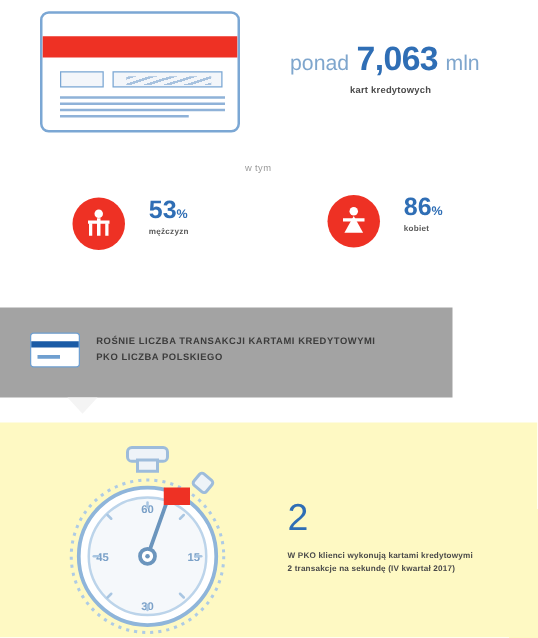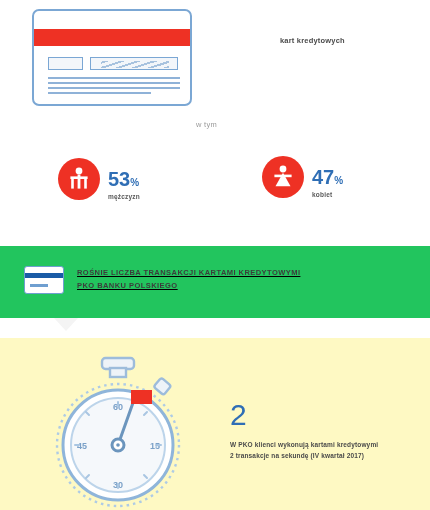--- a/index.html
+++ b/index.html
@@ -112,32 +112,32 @@
     font-size: 7.5px;
     font-weight: 700;
     color: #4a4a4a;
     letter-spacing: .2px;
     padding-left: 48px;
   }
 
   .w-tym {
     position: absolute;
     left: 196px;
-    top: 120px;
+    top: 130px;
     font-size: 7.5px;
     color: #9a9a9a;
     letter-spacing: .3px;
   }
 
   
   .gender {
     position: absolute;
     display: flex;
-    align-items: flex-end;
-    gap: 8px;
+    align-items: flex-start;
+    gap: 19px;
   }
   .gender.male   { left: 58px;  top: 158px; }
   .gender.female { left: 262px; top: 156px; }
 
   .g-circle {
     width: 42px; height: 42px;
     border-radius: 50%;
     background: #ee3124;
     display: flex;
     align-items: center;
@@ -166,24 +166,23 @@
 
   
   .banner-wrap {
     position: relative;
     height: 110px;
     background: #ffffff;
   }
   .banner {
     position: absolute;
     left: 0; top: 18px;
-    width: 430px;
+    width: 362px;
     height: 72px;
-    background: #22c55e;
-    text-decoration: underline;
+    background: #a3a3a3;
   }
   .banner-inner {
     display: flex;
     align-items: center;
     gap: 13px;
     padding: 20px 0 0 24px;
   }
   .banner-tail {
     position: absolute;
     left: 54px;
@@ -273,20 +272,25 @@
       </div>
       <div class="card-lines">
         <i></i>
           <i></i>
           <i></i>
           <i></i>
       </div>
     </div>
 
     <div class="big-stat">
+      <div class="big-stat-line">
+        <span class="big-prefix">ponad</span>
+        <span class="big-value">7,063</span>
+        <span class="big-suffix">mln</span>
+      </div>
       <div class="big-sub">kart kredytowych</div>
     </div>
 
     <div class="w-tym">w tym</div>
 
     <div class="gender male">
       <div class="g-circle">
         <svg width="24" height="26" viewBox="0 0 24 26" aria-hidden="true">
           <circle cx="12" cy="5" r="3.4" fill="#ffffff"></circle>
           <rect x="10.6" y="8.6" width="2.8" height="14" fill="#ffffff"></rect>
@@ -303,36 +307,36 @@
 
     <div class="gender female">
       <div class="g-circle">
         <svg width="24" height="26" viewBox="0 0 24 26" aria-hidden="true">
           <circle cx="12" cy="5" r="3.4" fill="#ffffff"></circle>
           <path d="M12 8.8 L19.5 22.2 L4.5 22.2 Z" fill="#ffffff"></path>
           <rect x="3.4" y="10.6" width="17.2" height="2.6" fill="#ffffff"></rect>
         </svg>
       </div>
       <div>
-        <div class="g-pct"><span>47</span><span class="unit">%</span></div>
+        <div class="g-pct"><span>86</span><span class="unit">%</span></div>
         <div class="g-label">kobiet</div>
       </div>
     </div>
   </div>
 
   <div class="banner-wrap">
     <div class="banner">
       <div class="banner-inner">
         <div class="mini-card">
           <div class="mc-stripe"></div>
           <div class="mc-line"></div>
         </div>
         <div class="banner-text">
           <div>ROŚNIE LICZBA TRANSAKCJI KARTAMI KREDYTOWYMI</div>
-          <div>PKO BANKU POLSKIEGO</div>
+          <div>PKO LICZBA POLSKIEGO</div>
         </div>
       </div>
     </div>
     <div class="banner-tail"></div>
   </div>
 
   <div class="section-bottom">
 
     <svg class="watch" viewBox="0 0 160 160">
 

